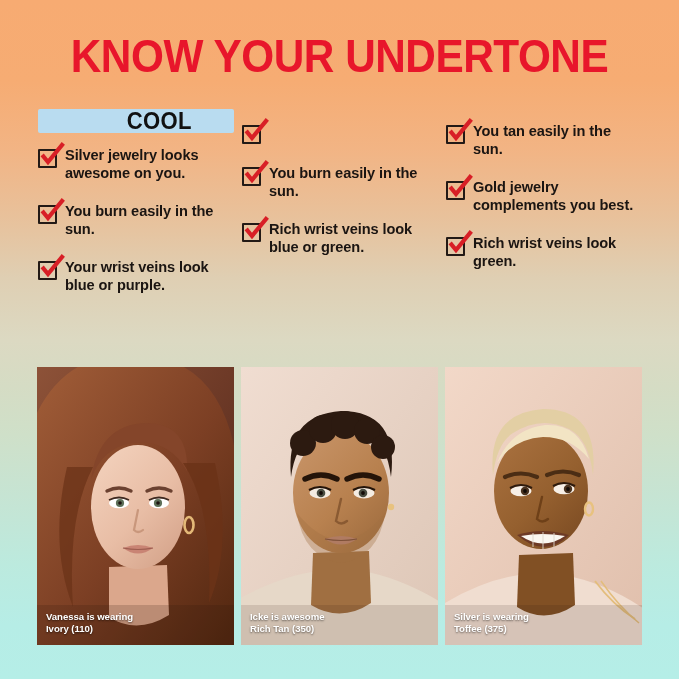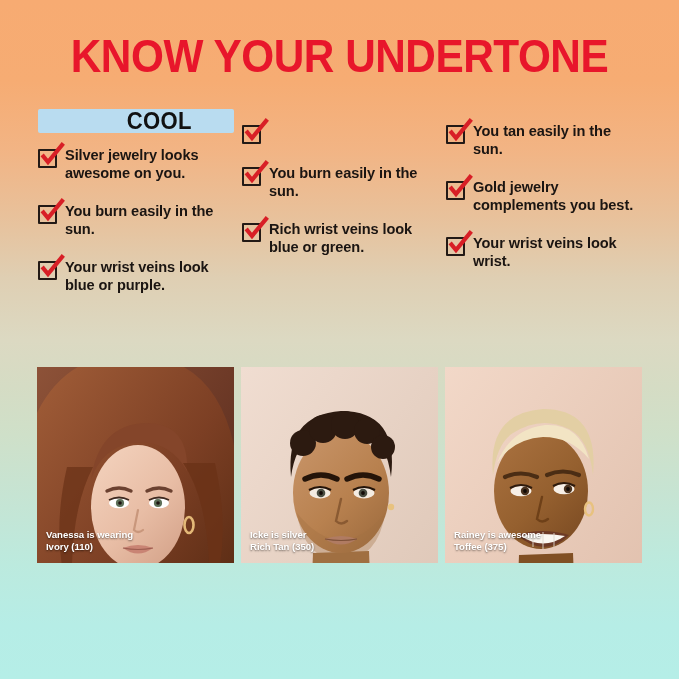--- a/index.html
+++ b/index.html
@@ -125,21 +125,21 @@
     top: 367px;
     left: 37px;
     width: 605px;
     display: flex;
     gap: 7px;
   }
   .photo {
     position: relative;
     width: 197px;
     flex: 0 0 197px;
-    height: 196px;
+    height: 278px;
     overflow: hidden;
   }
   .photo-art {
     position: absolute;
     inset: 0;
   }
   .caption {
     position: absolute;
     left: 9px;
     bottom: 11px;
@@ -237,21 +237,21 @@
             </svg>
           </span>
           <span class="check-text">Gold jewelry complements you best.</span>
         </div>
         <div class="check-item">
           <span class="checkbox">
             <svg viewBox="0 0 26 26" aria-hidden="true">
               <path d="M4.5 13.5 L9 19 L23 2" fill="none" stroke="#d81f26" stroke-width="4.2" stroke-linecap="square" stroke-linejoin="miter"></path>
             </svg>
           </span>
-          <span class="check-text">Your wrist veins look wrist.</span>
+          <span class="check-text">Rich wrist veins look green.</span>
         </div>
       </div>
     </div>
 
   </div>
 
   <div class="photos">
 
     <div class="photo">
       <svg class="photo-art" viewBox="0 0 197 278" preserveAspectRatio="xMidYMid slice">
@@ -356,21 +356,21 @@
 
         <path d="M100 132 L95 154 Q100 159 106 154" stroke="#8a5a32" stroke-width="2.4" fill="none" stroke-linecap="round"></path>
 
         <path d="M84 172 Q100 166 116 172 Q100 183 84 172 Z" fill="#b07b62"></path>
         <path d="M84 172 Q100 175 116 172" stroke="#7d5038" stroke-width="1.2" fill="none"></path>
 
         <circle cx="150" cy="140" r="3.2" fill="#e8c27f"></circle>
         <rect x="0" y="238" width="197" height="40" fill="#2a140c" opacity="0.12"></rect>
       </svg>
       <div class="caption">
-        <div>Icke is silver</div>
+        <div>Icke is awesome</div>
         <div>Rich Tan (350)</div>
       </div>
     </div>
 
     <div class="photo">
       <svg class="photo-art" viewBox="0 0 197 278" preserveAspectRatio="xMidYMid slice">
         <defs>
           <linearGradient id="r-bg" x1="0" y1="0" x2="1" y2="1">
             <stop offset="0%" stop-color="#f2d8c8"></stop>
             <stop offset="100%" stop-color="#e0bfac"></stop>
@@ -410,20 +410,20 @@
         <path d="M76 169 Q97 165 120 169 Q98 184 76 169 Z" fill="#fbf7f1"></path>
         <path d="M88 166 L88 180 M98 165 L98 182 M109 166 L109 180" stroke="#ded6cc" stroke-width="0.9"></path>
 
         <ellipse cx="144" cy="142" rx="4" ry="6.5" fill="none" stroke="#e8c27f" stroke-width="2.4"></ellipse>
 
         <path d="M150 214 Q168 238 190 252" stroke="#e3bd7c" stroke-width="1.8" fill="none"></path>
         <path d="M156 214 Q174 240 194 256" stroke="#e3bd7c" stroke-width="1.5" fill="none"></path>
         <rect x="0" y="238" width="197" height="40" fill="#2a140c" opacity="0.13"></rect>
       </svg>
       <div class="caption">
-        <div>Rainey is awesome</div>
+        <div>Silver is wearing</div>
         <div>Toffee (375)</div>
       </div>
     </div>
 
   </div>
 
 </div>
 
 </body></html>

